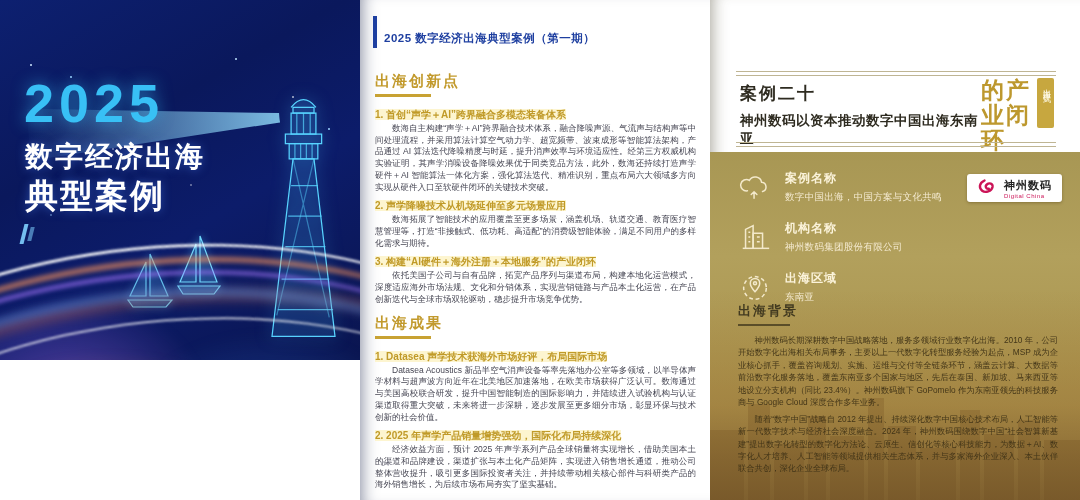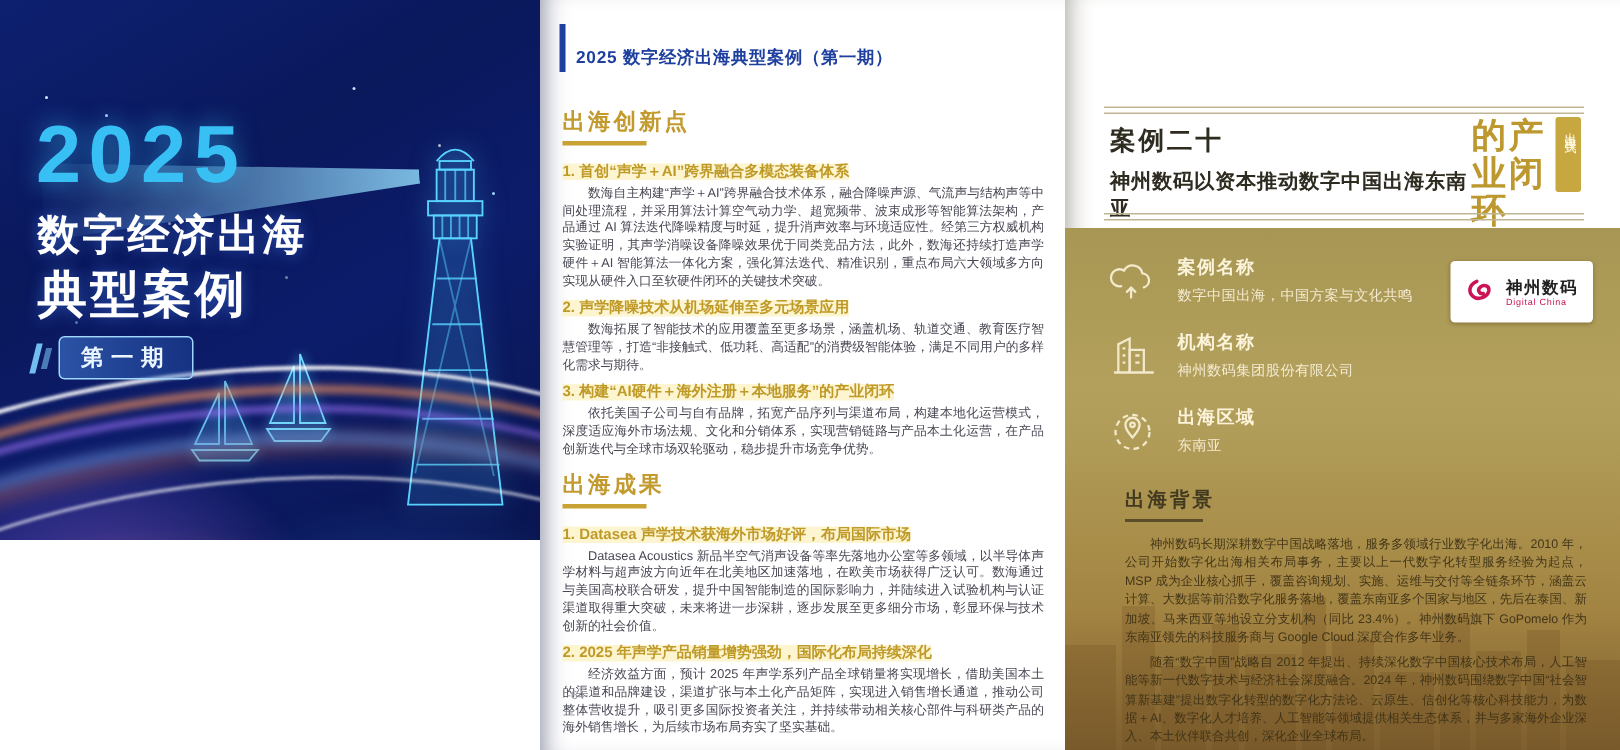--- a/index.html
+++ b/index.html
@@ -67,29 +67,29 @@
   .case-no { font-size:17px; font-weight:bold; color:#2e2b20; letter-spacing:2px; }
   .case-title { font-size:13.5px; font-weight:bold; color:#2e2b20; margin-top:7px; letter-spacing:.5px; }
   .mode-wrap { display:flex; align-items:flex-start; gap:4px; margin-top:-4px; }
   .mode-tag { width:52px; font-size:23px; font-weight:bold; color:#bd982e; line-height:1.08; letter-spacing:2px; }
   .mode-vert { writing-mode:vertical-rl; background:#c7a73f; color:#fffbe8; font-size:8px; padding:4px 3px; height:50px; letter-spacing:2px; border-radius:2px; }
   .gold-card { position:absolute; top:152px; left:0; right:0; bottom:0; overflow:hidden;
     background: linear-gradient(180deg,#a89754 0%,#b2a05c 30%,#ab9550 62%,#997f42 100%); }
   .skyline { position:absolute; bottom:0; left:0; }
   .card-haze { position:absolute; left:0; right:0; bottom:0; height:210px;
     background: linear-gradient(to bottom, rgba(180,150,80,0), rgba(160,120,55,.45) 55%, rgba(115,82,38,.7)); }
-  .logo-box { position:absolute; top:22px; right:18px; width:95px; height:41px; background:#fff; border-radius:3px;
+  .logo-box { position:absolute; top:22px; right:18px; width:95px; height:28px; background:#fff; border-radius:3px;
     display:flex; align-items:center; justify-content:center; gap:5px; box-shadow:0 1px 3px rgba(60,40,0,.35); }
   .logo-cn { font-size:11px; font-weight:bold; color:#222; letter-spacing:1px; }
   .logo-en { font-size:6px; color:#cb1457; letter-spacing:.5px; }
   .info-rows { position:absolute; top:18px; left:28px; right:125px; }
   .info-row { display:flex; gap:13px; margin-bottom:16px; align-items:flex-start; }
   .info-label { font-size:12px; font-weight:bold; color:#fbf3da; letter-spacing:1px; }
   .info-value { font-size:9.5px; color:#f4ead0; margin-top:4px; letter-spacing:.3px; }
-  .bg-sec { position:absolute; top:172px; left:28px; right:22px;margin-left:12px; }
+  .bg-sec { position:absolute; top:150px; left:28px; right:22px; }
   .bg-title { font-size:13px; font-weight:bold; color:#423a20; letter-spacing:2px; }
   .bg-rule { width:52px; height:2px; background:#5a4d28; margin:4px 0 8px; }
   .bg-sec p { font-size:8.3px; line-height:1.5; color:rgba(62,50,22,.95); text-align:justify; text-indent:2em; margin-bottom:4px; }
 </style>
 </head>
 <body>
 
 <div class="stage">
 
   <section class="cover">
@@ -129,21 +129,20 @@
       <div class="arc a2"></div>
         <div class="arc a1"></div>
         <div class="arc a6"></div>
     </div>
     <div class="cover-year">2025</div>
     <div class="cover-title1">数字经济出海</div>
     <div class="cover-title2">典型案例</div>
     <div class="issue-wrap">
       <span class="badge-deco"></span>
       <span class="badge-deco d2"></span>
-      <span class="issue-badge">第一期</span>
     </div>
     <div class="credits">
       <div class="credit-label">指导单位</div>
       <div class="credit-orgs">北京市经济和信息化局　　北京市发展和改革委员会</div>
       <div class="credit-orgs">北京数字经济企业出海创新服务基地</div>
       <div class="credit-date">2025年7月</div>
     </div>
   </section>
 
   <section class="mid-page">

